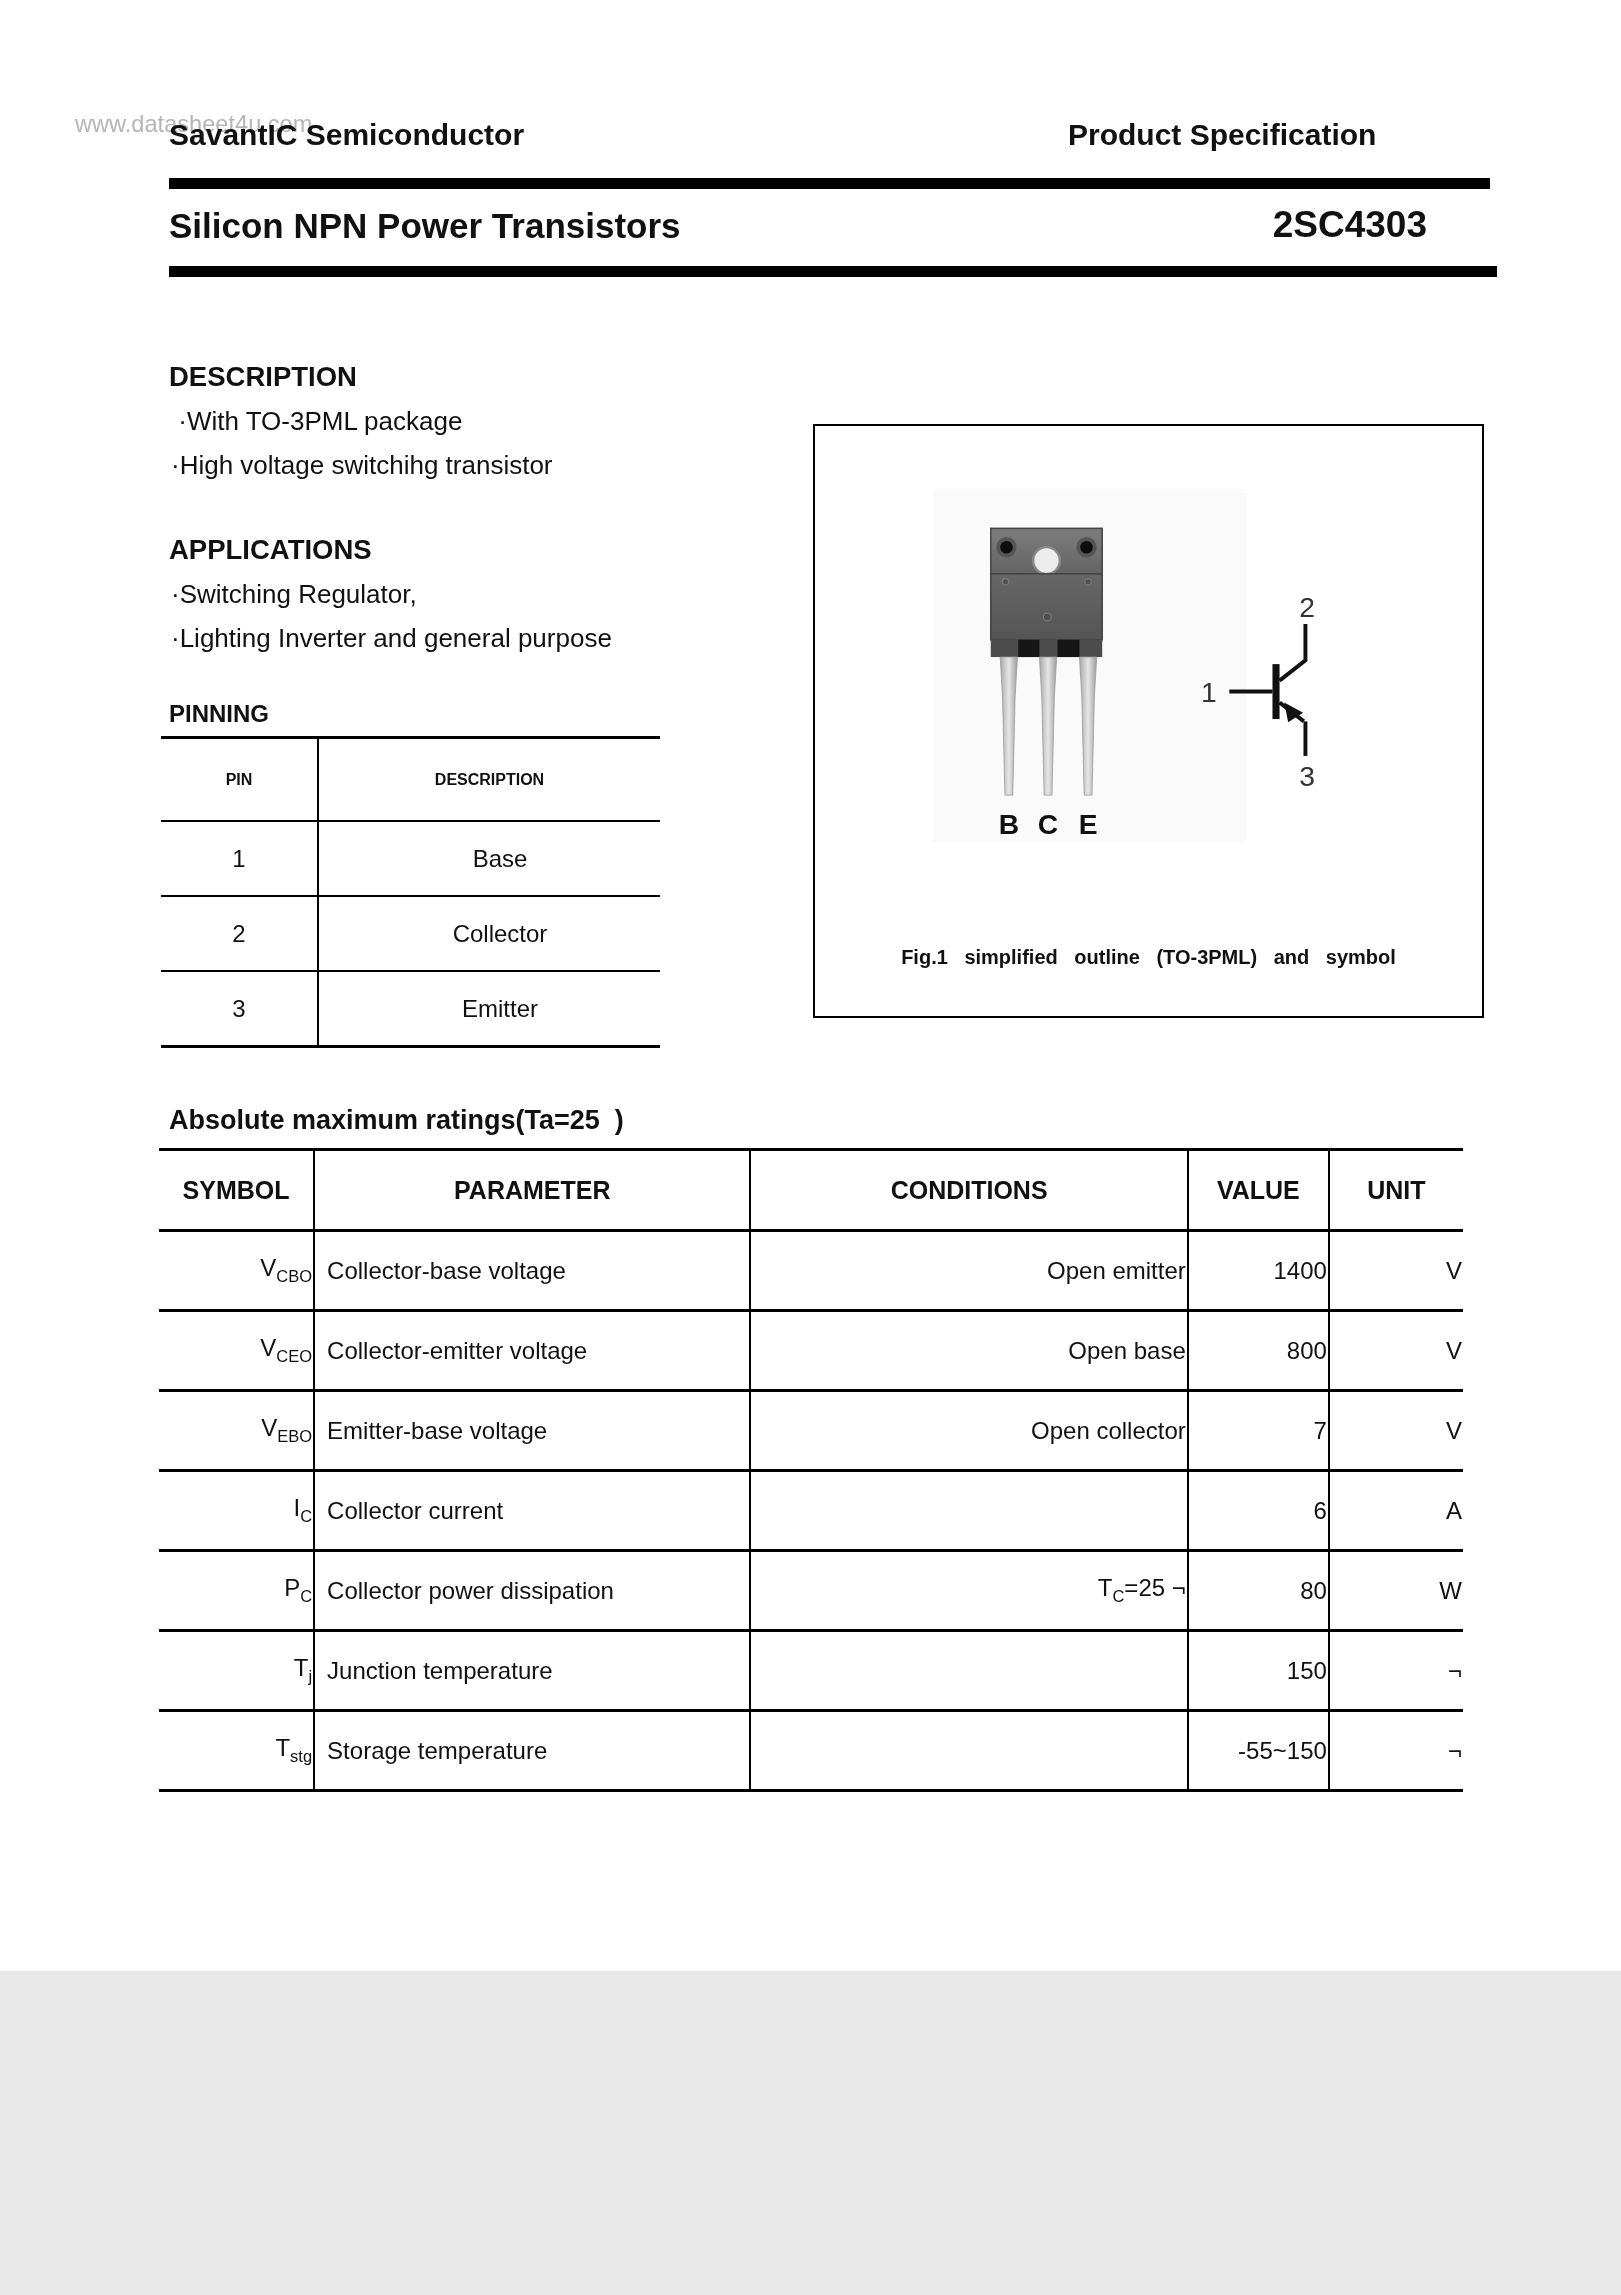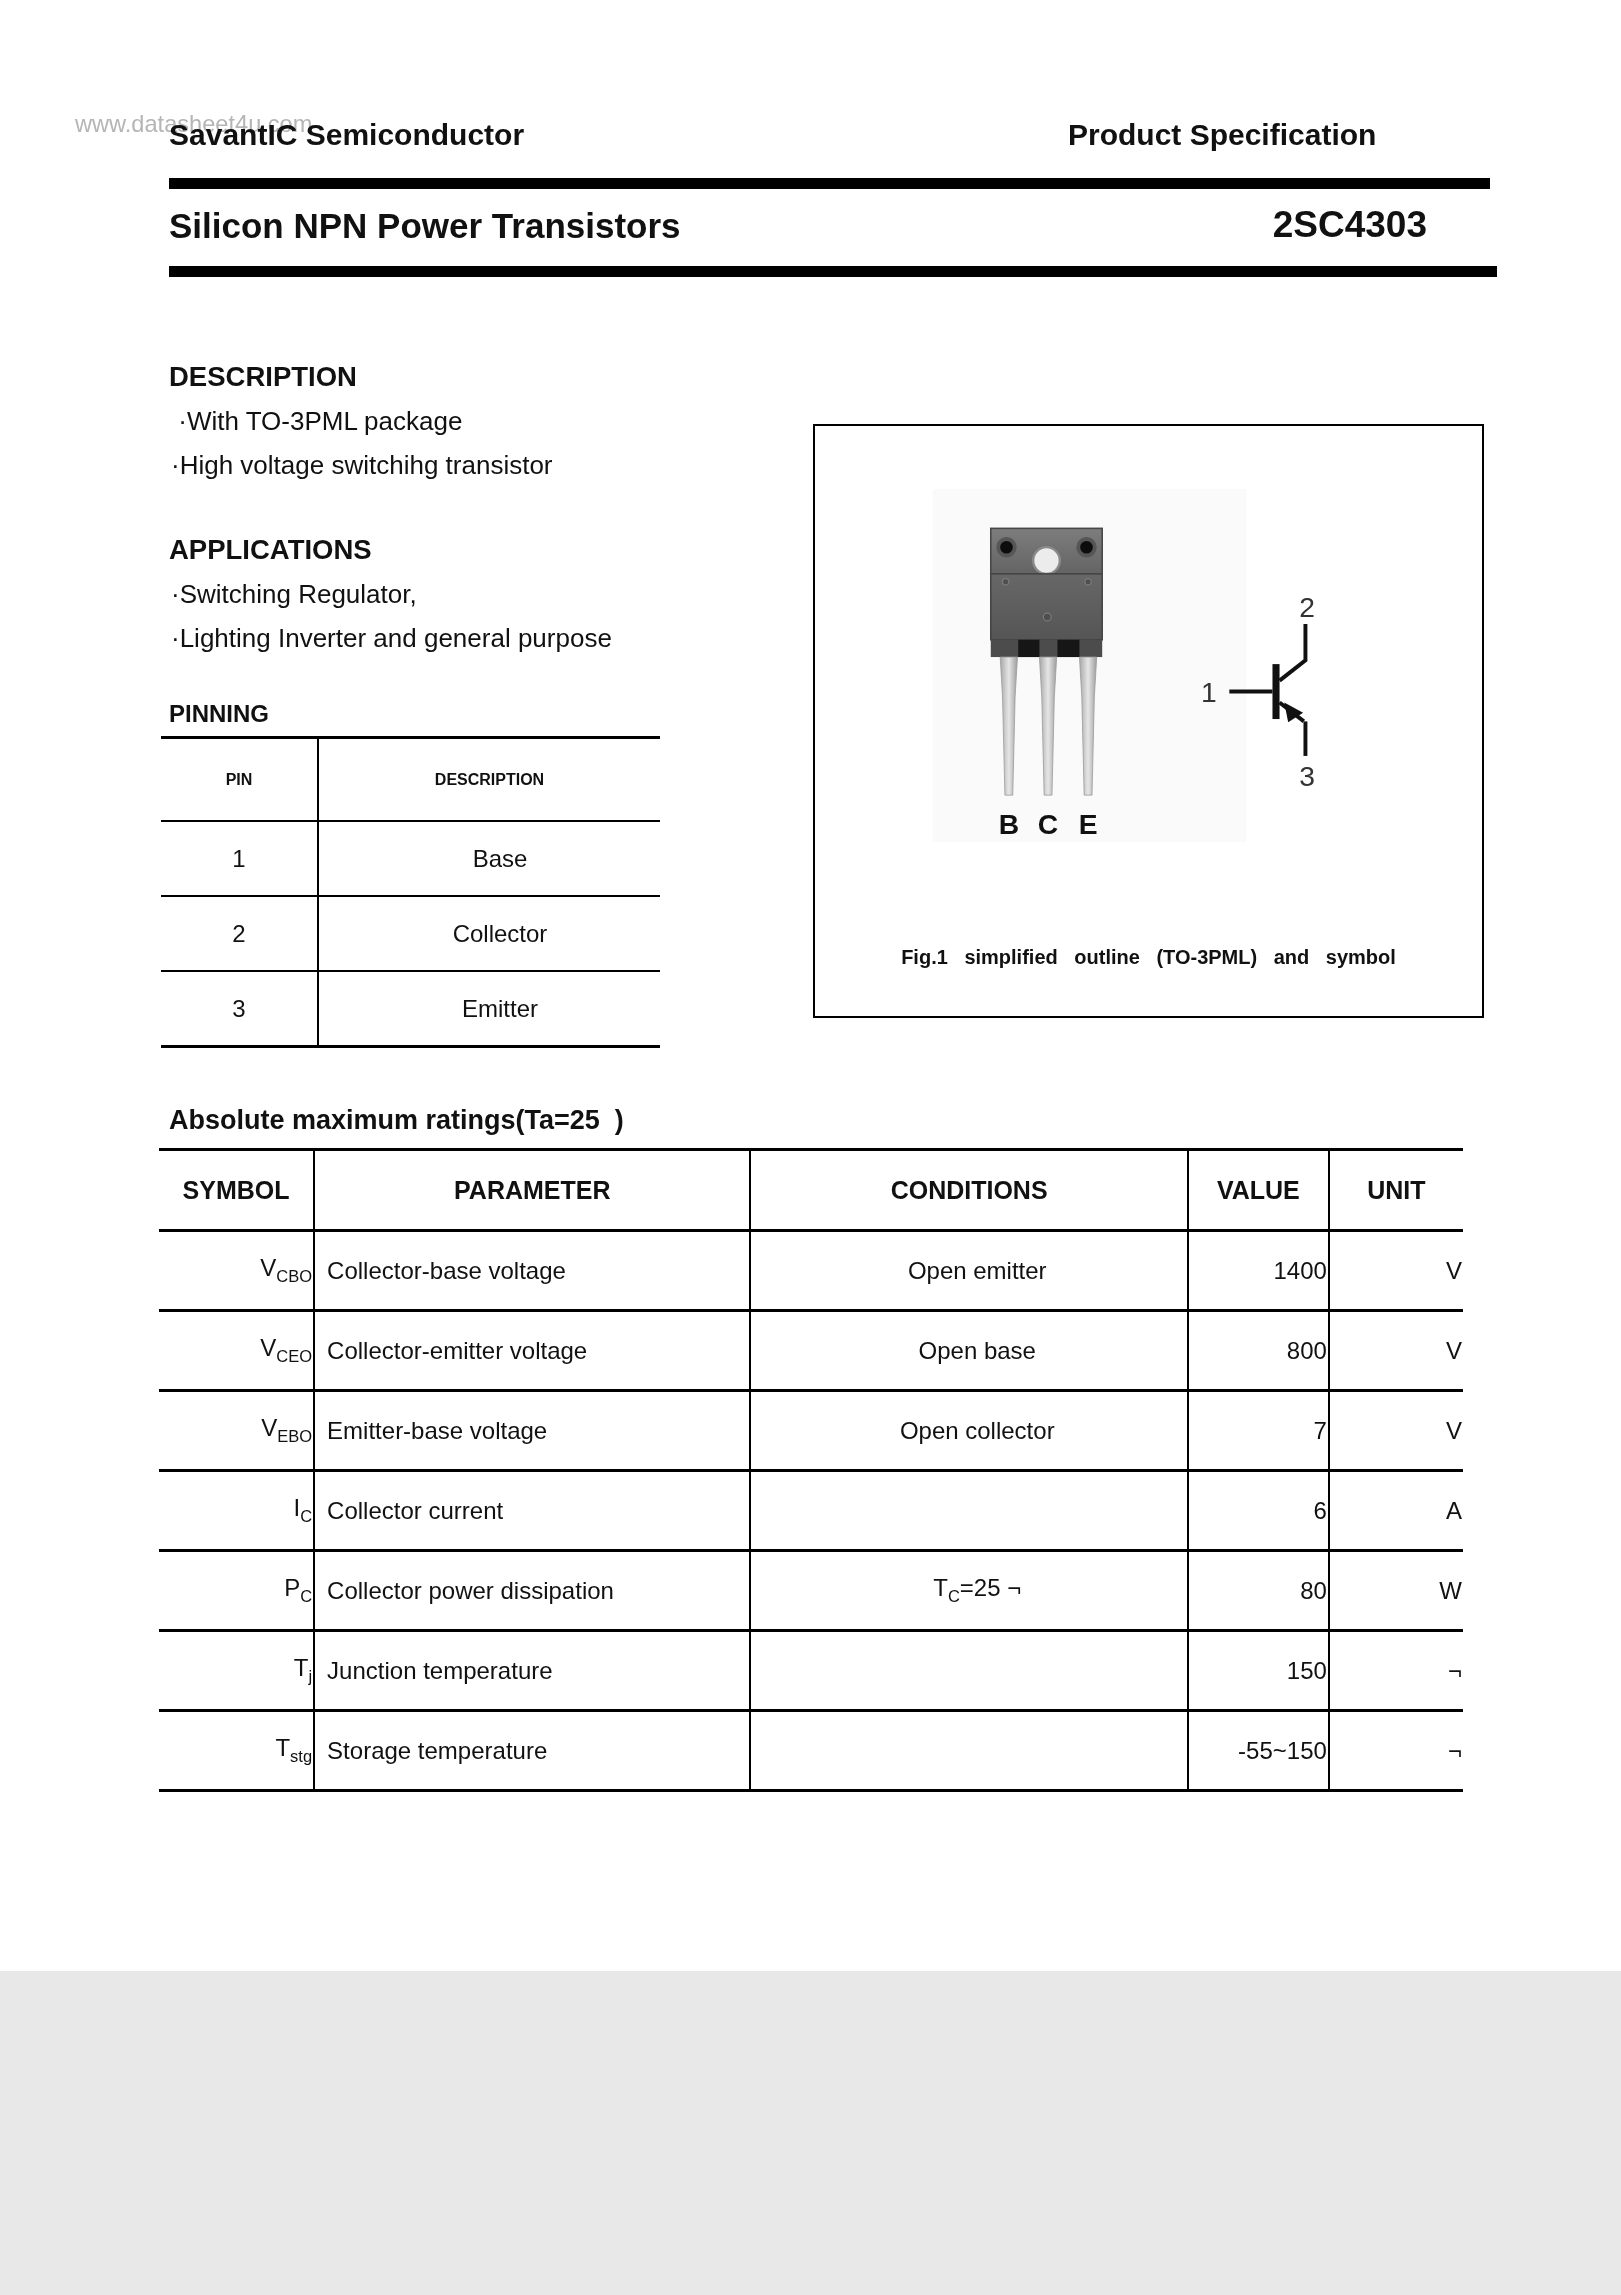--- a/index.html
+++ b/index.html
@@ -40,21 +40,21 @@
   .figcaption{position:absolute; left:0; right:0; top:520px; text-align:center;
     font-size:20px; font-weight:bold; word-spacing:11px;}
   
   .ratinghead{left:169px; top:1105px; font-size:27px; font-weight:bold; white-space:pre;text-align:right;}
   .ratings{left:159px; top:1148px; width:1304px; border-top:3.9px solid #000; table-layout:fixed;}
   .ratings th{height:76px; font-size:25px; font-weight:bold; border-bottom:3.9px solid #000; text-align:center; vertical-align:middle;}
   .ratings td{height:75px; font-size:24px; border-bottom:3.1px solid #000; vertical-align:middle; text-align:right;}
   .ratings tr:last-child td{border-bottom:3.9px solid #000;}
   .ratings .vl{border-left:2.4px solid #000;}
   .ratings td.par{text-align:left; padding-left:12px;}
-  .ratings td.cond{text-align:center; padding-left:17.3px;margin-left:8px;}
+  .ratings td.cond{text-align:right; padding-left:17.3px;margin-left:8px;}
   .sub{font-size:16.5px; vertical-align:-6.3px;}
   
   .footer{top:2181px; right:126px; font-size:30px; font-weight:bold; color:#8d8d8d;}
 </style>
 </head>
 <body>
 
 <div class="page">
 
   <div class="abs watermark">www.datasheet4u.com</div>

